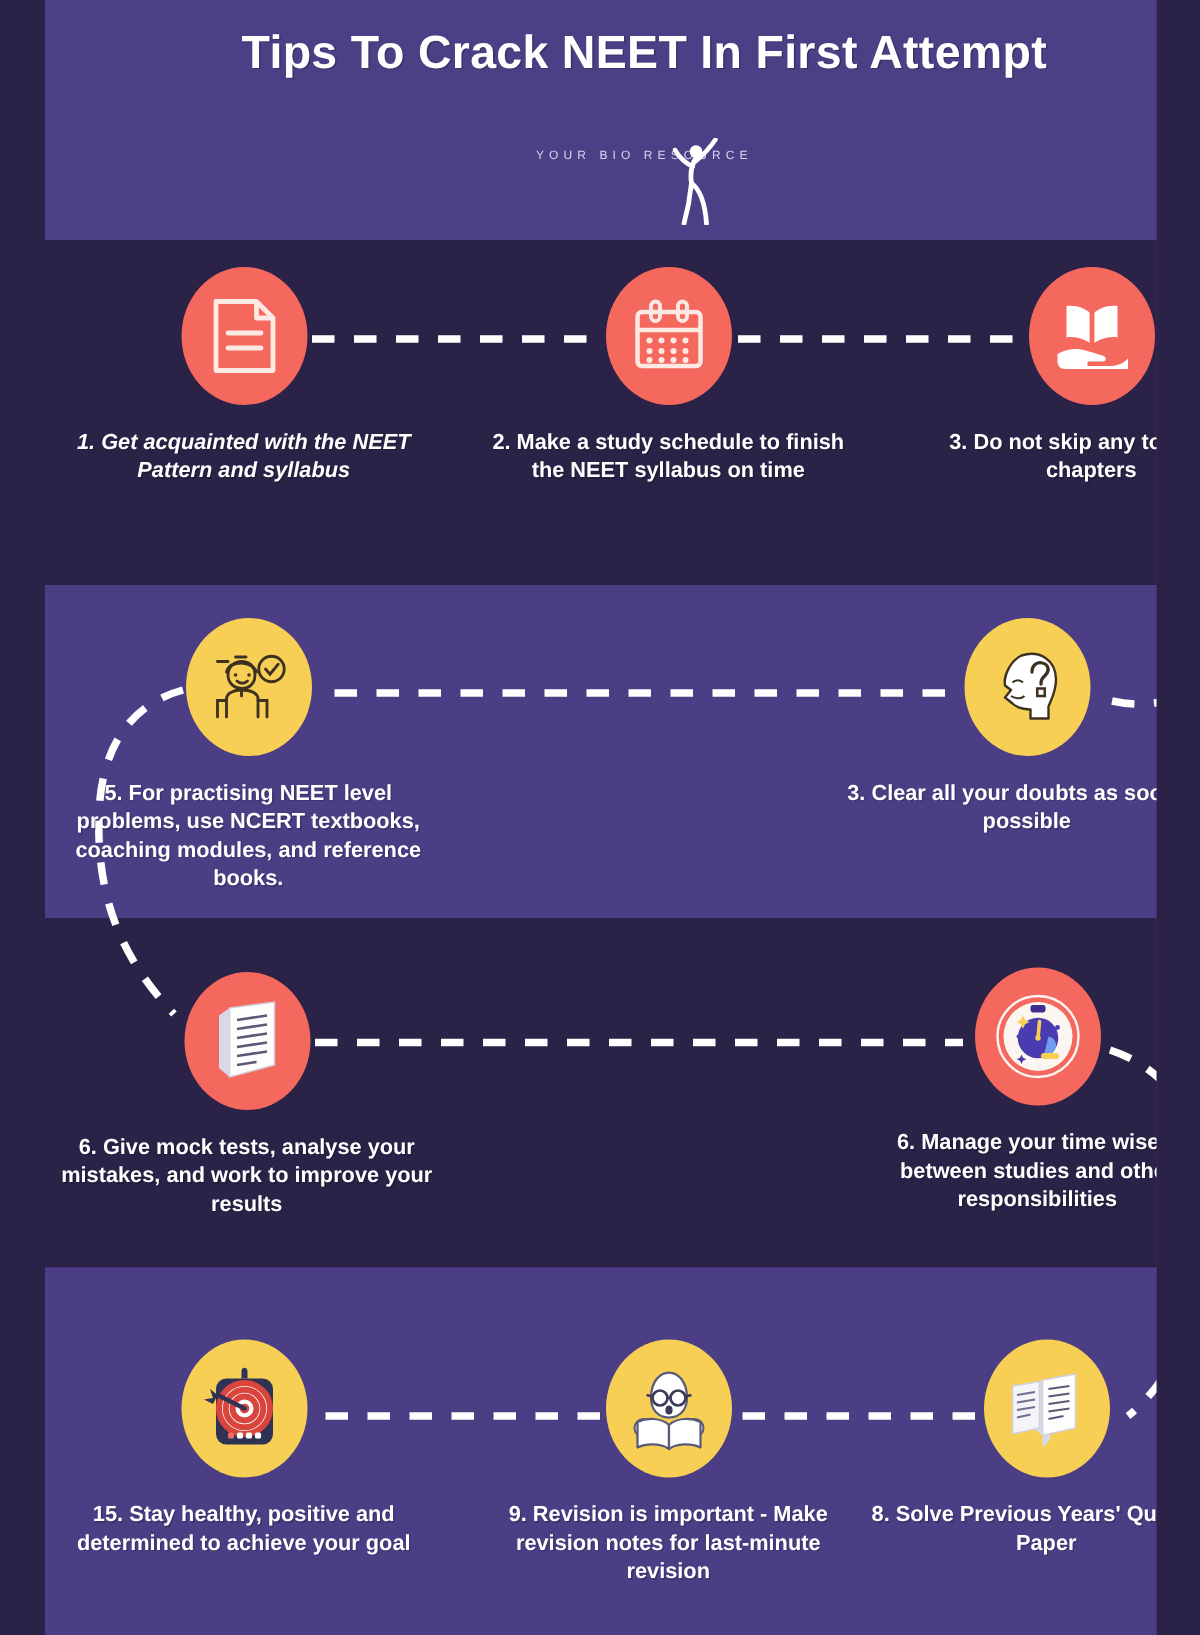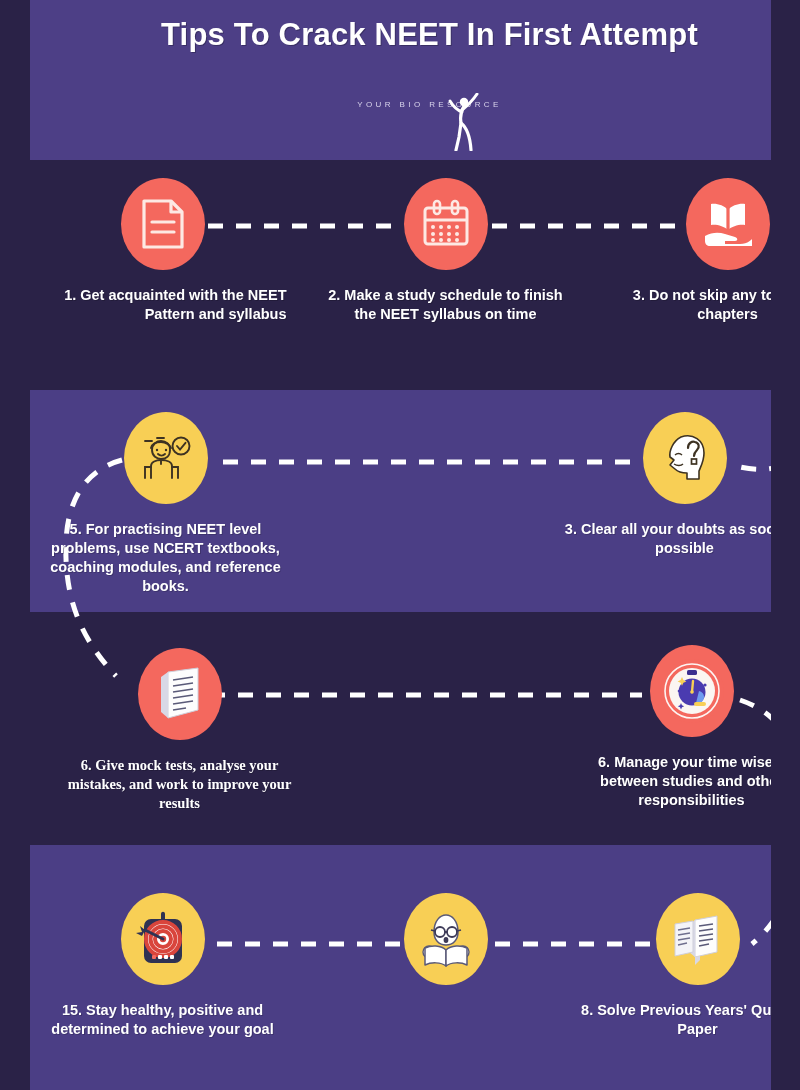--- a/index.html
+++ b/index.html
@@ -92,21 +92,21 @@
   .bubble svg{ display:block; }
   .step-text{
     color:#ffffff;
     font-size:14.5px;
     font-weight:bold;
     line-height:1.32;
     margin-top:16px;
     text-shadow:1px 1px 0 rgba(0,0,0,.18);
     padding:0 6px;
   }
-  .step-text.hang{ text-align:right; }
+  .step-text.hang{ text-align:center;font-style:italic; }
 </style>
 </head>
 <body>
 
 <div class="poster">
 
   <div class="header">
     <h1 class="header-title">Tips To Crack NEET In First Attempt</h1>
 
     <div class="logo-wrap">
@@ -228,21 +228,21 @@
         <path d="M20 6 C32 2 43 9 43 22 C43 30 40 35 38 40 L38 48 L26 48 L26 42 C26 42 18 42 14 38 L9 34 L13 29 L9 26 C8 20 12 10 20 6 Z" fill="#ffffff" stroke="#3d3222" stroke-width="1.6" stroke-linejoin="round"></path>
         <path d="M14 24 C16 22 19 22 21 24" fill="none" stroke="#3d3222" stroke-width="1.4"></path>
         <path d="M13 33 C16 35 20 35 22 33" fill="none" stroke="#3d3222" stroke-width="1.4"></path>
         <path d="M27 17 C27 12 31 10 34 11 C38 12 39 16 36 19 C34 21 33 22 33 25" fill="none" stroke="#3d3222" stroke-width="2.2" stroke-linecap="round"></path>
         <rect x="30.5" y="28" width="5" height="5" fill="none" stroke="#3d3222" stroke-width="1.7"></rect>
       </svg>
     </div>
     <div class="step-text">3. Clear all your doubts as soon as possible</div>
   </div>
 
-  <div class="step" style="left:20px; top:648px;font-family:Liberation Serif, serif;">
+  <div class="step" style="left:5px; top:648px;">
     <div class="bubble coral">
       <svg width="48" height="56" viewBox="0 0 48 56">
         <path d="M12 6 L42 2 L42 44 L12 52 Z" fill="#fdfdfd" stroke="#cfcfda" stroke-width="1"></path>
         <path d="M12 6 L12 52 L5 46 L5 11 Z" fill="#d8d8e6"></path>
         <g stroke="#5a5a78" stroke-width="1.7">
           <line x1="17" y1="14" x2="37" y2="11"></line>
           <line x1="17" y1="20" x2="37" y2="17"></line>
           <line x1="17" y1="26" x2="37" y2="23"></line>
           <line x1="17" y1="32" x2="37" y2="29"></line>
           <line x1="17" y1="38" x2="37" y2="35"></line>
@@ -312,20 +312,21 @@
         <line x1="28" y1="22" x2="30" y2="22" stroke="#3d3a58" stroke-width="1.8"></line>
         <line x1="18" y1="21" x2="14" y2="20" stroke="#3d3a58" stroke-width="1.6"></line>
         <line x1="40" y1="21" x2="44" y2="20" stroke="#3d3a58" stroke-width="1.6"></line>
         <ellipse cx="29" cy="30" rx="2.4" ry="3" fill="#3d3a58"></ellipse>
         <circle cx="12" cy="42" r="6" fill="#ffffff" stroke="#5a5a78" stroke-width="1.4"></circle>
         <circle cx="46" cy="42" r="6" fill="#ffffff" stroke="#5a5a78" stroke-width="1.4"></circle>
         <path d="M29 40 C24 35 14 35 8 38 L8 55 C14 52 24 52 29 56 Z" fill="#ffffff" stroke="#5a5a78" stroke-width="1.5" stroke-linejoin="round"></path>
         <path d="M29 40 C34 35 44 35 50 38 L50 55 C44 52 34 52 29 56 Z" fill="#ffffff" stroke="#5a5a78" stroke-width="1.5" stroke-linejoin="round"></path>
       </svg>
     </div>
+    <div class="step-text">9. Revision is important - Make revision notes for last-minute revision</div>
   </div>
 
   <div class="step" style="left:538px; top:893px;">
     <div class="bubble amber">
       <svg width="58" height="58" viewBox="0 0 58 58">
         <path d="M26 10 L48 6 L48 42 L26 47 Z" fill="#fdfdfd" stroke="#cfcfda" stroke-width="1"></path>
         <path d="M26 10 L26 47 L20 42 L20 15 Z" fill="#d8d8e6"></path>
         <g stroke="#5a5a78" stroke-width="1.5">
           <line x1="30" y1="16" x2="44" y2="14"></line>
           <line x1="30" y1="21" x2="44" y2="19"></line>

